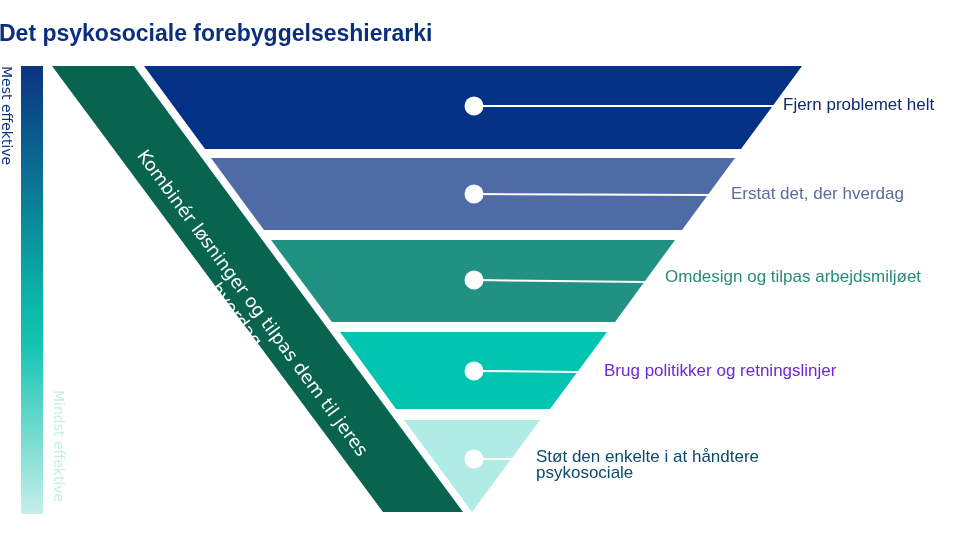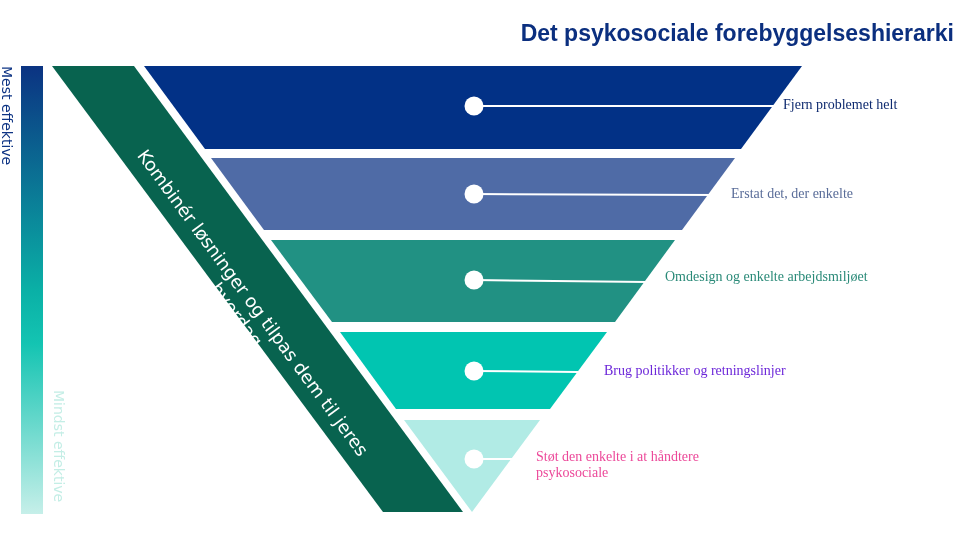--- a/index.html
+++ b/index.html
@@ -1,30 +1,30 @@
 <!DOCTYPE html>
 <html><head>
 <meta charset="utf-8">
 <style>
   html, body { margin:0; padding:0; background:#ffffff; }
   body { width:955px; height:537px; position:relative; overflow:hidden; font-family:"DejaVu Sans", sans-serif; }
-  #title { position:absolute; left:0; top:20px; width:955px; text-align:right; padding-left:0;
+  #title { position:absolute; left:0; top:20px; width:955px; text-align:left; padding-left:0;
     font-family:"Liberation Sans", sans-serif; font-weight:bold; font-size:23px; color:#0b2f7f; }
   #title span { position:relative; left:-1px; }
   svg#diagram { position:absolute; left:0; top:0; }
   .side-label { position:absolute; font-family:"DejaVu Sans", sans-serif; font-size:14px; white-space:nowrap;
     transform-origin:0 0; transform:rotate(90deg); }
   #lbl-most { left:15px; top:66px; color:#0e3484; }
   #lbl-least { left:67px; top:390px; color:#c4eee6; }
-  .band-label { position:absolute; font-family:Liberation Serif, serif; font-size:14px; line-height:16px; }
+  .band-label { position:absolute; font-family:Liberation Sans, sans-serif; font-size:17px; line-height:16px; }
   #l1 { left:783px; top:97px; color:#0e2a6f; }
   #l2 { left:731px; top:186px; color:#5a6d99; width:220px; }
   #l3 { left:665px; top:269px; color:#2a8a78; }
   #l4 { left:604px; top:363px; color:#6d28d9; }
-  #l5 { left:536px; top:449px; color:#ec4899; width:260px; }
+  #l5 { left:536px; top:449px; color:#0c4a6e; width:260px; }
   #diag-text { position:absolute; left:0; top:0; width:0; height:0; }
   #diag-inner { position:absolute; transform-origin:0 0; color:#ffffff;
     font-family:"DejaVu Sans", sans-serif; font-size:18px; line-height:20px; text-align:center; width:420px; }
 </style>
 </head>
 <body>
 
 <div id="title"><span>Det psykosociale forebyggelseshierarki</span></div>
 
 <svg id="diagram" width="955" height="537" viewBox="0 0 955 537">
@@ -74,20 +74,20 @@
     <div>Kombinér løsninger og tilpas dem til jeres</div>
     <div>hverdag</div>
   </div>
 </div>
 
 <div class="side-label" id="lbl-most">Mest effektive</div>
 <div class="side-label" id="lbl-least">Mindst effektive</div>
 
 <div class="band-label" id="l1"><span>Fjern problemet helt</span></div>
 <div class="band-label" id="l2">
-  <div>Erstat det, der enkelte</div>
+  <div>Erstat det, der hverdag</div>
 </div>
-<div class="band-label" id="l3"><span>Omdesign og enkelte arbejdsmiljøet</span></div>
+<div class="band-label" id="l3"><span>Omdesign og tilpas arbejdsmiljøet</span></div>
 <div class="band-label" id="l4"><span>Brug politikker og retningslinjer</span></div>
 <div class="band-label" id="l5">
   <div>Støt den enkelte i at håndtere</div>
   <div>psykosociale</div>
 </div>
 
 </body></html>

